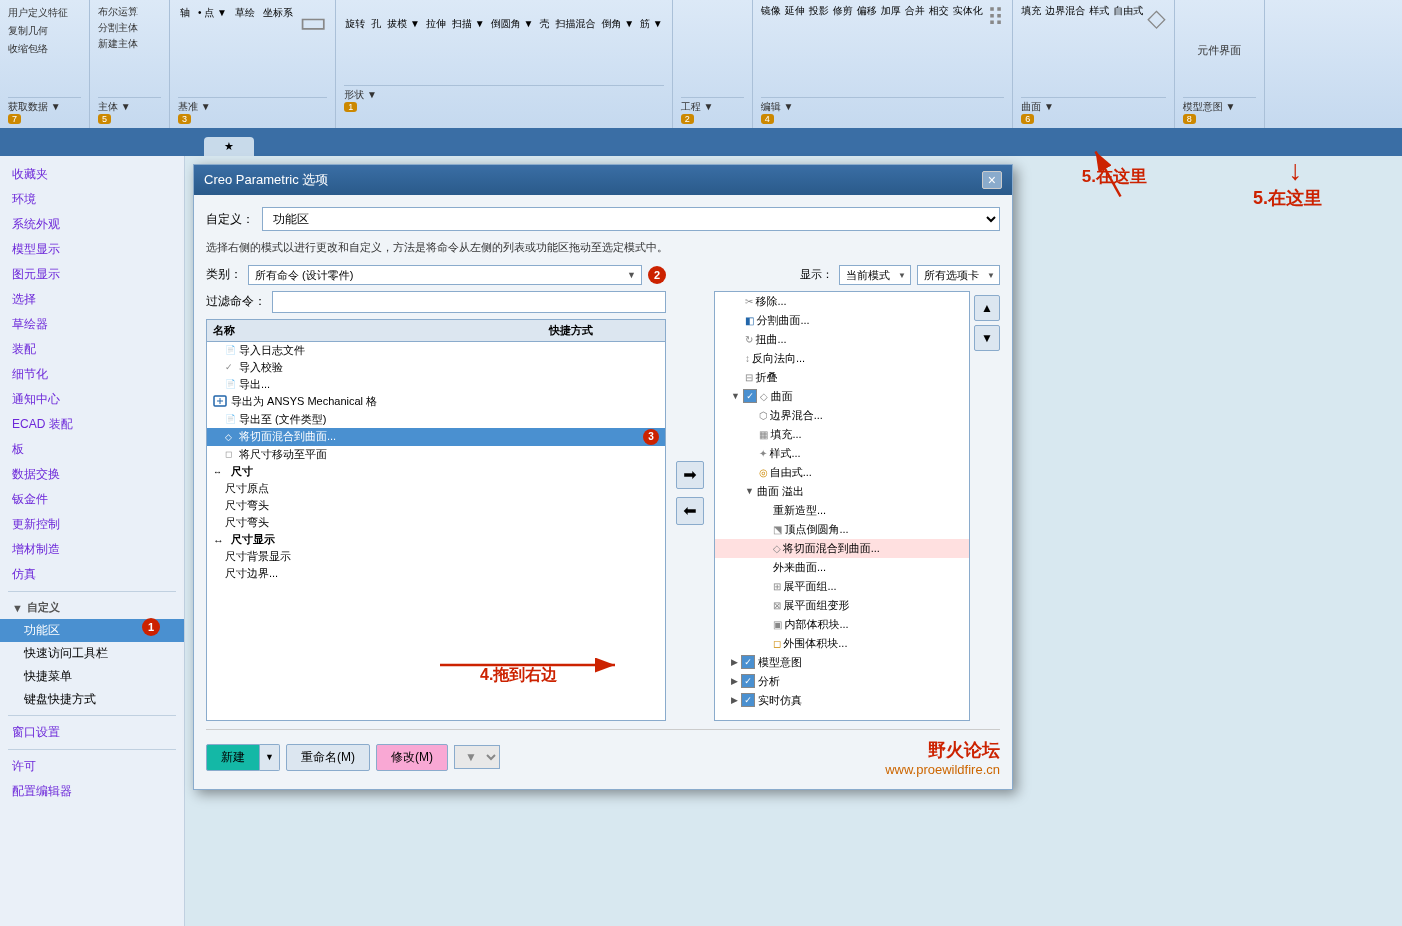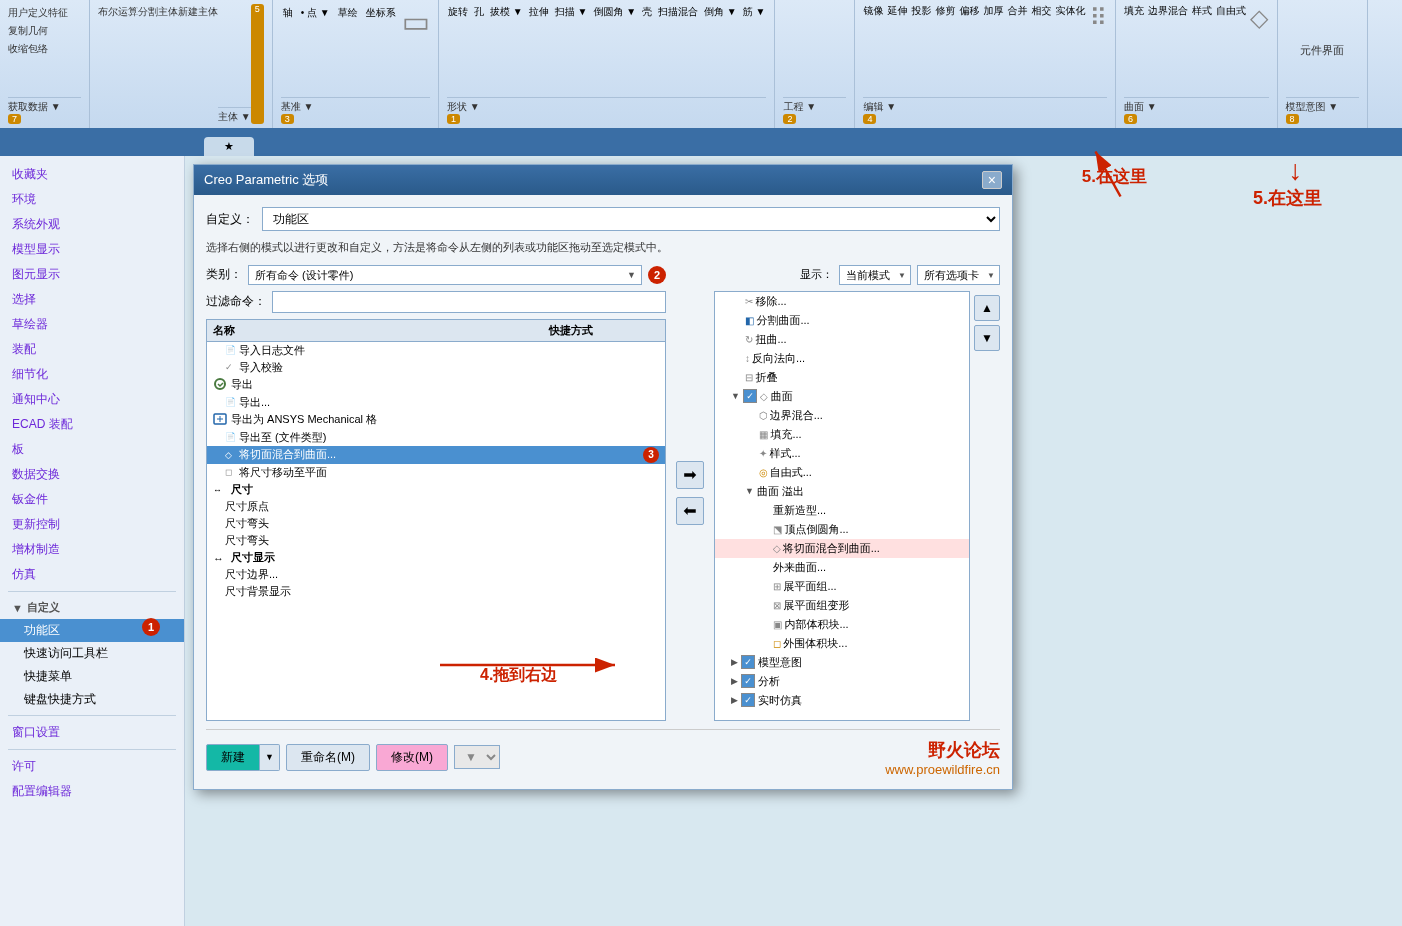--- a/index.html
+++ b/index.html
@@ -14,41 +14,41 @@
   <div style="height:130px; background:linear-gradient(to bottom,#dce9f7,#c5d9ef); border-bottom:2px solid #3a6ea5; display:flex; align-items:stretch;">
 
     <div style="display:flex; flex-direction:column; border-right:1px solid #aac0d8; padding:4px 8px; min-width:90px;">
       <div style="font-size:10px; color:#333; padding:2px 0; cursor:pointer;">用户定义特征</div>
       <div style="font-size:10px; color:#333; padding:2px 0; cursor:pointer;">复制几何</div>
       <div style="font-size:10px; color:#333; padding:2px 0; cursor:pointer;">收缩包络</div>
       <div style="margin-top:auto; font-size:10px; color:#333; border-top:1px solid #aac0d8; padding-top:2px;">获取数据 ▼</div>
       <div style="background:#cc8800; color:white; font-size:9px; padding:0 4px; border-radius:3px; width:fit-content;">7</div>
     </div>
 
-    <div style="display:flex; flex-direction:row; border-right:1px solid #aac0d8; padding:4px 8px; min-width:80px;">
+    <div style="display:flex; flex-direction:column; border-right:1px solid #aac0d8; padding:4px 8px; min-width:80px;">
       <div style="font-size:10px; color:#333; padding:1px 0;">布尔运算</div>
       <div style="font-size:10px; color:#333; padding:1px 0;">分割主体</div>
       <div style="font-size:10px; color:#333; padding:1px 0;">新建主体</div>
       <div style="margin-top:auto; font-size:10px; color:#333; border-top:1px solid #aac0d8; padding-top:2px;">主体 ▼</div>
       <div style="background:#cc8800; color:white; font-size:9px; padding:0 4px; border-radius:3px; width:fit-content;">5</div>
     </div>
 
     <div style="display:flex; flex-direction:column; border-right:1px solid #aac0d8; padding:4px 8px; min-width:80px;">
       <div style="display:flex; gap:4px; flex-wrap:wrap; flex:1;">
         <div style="font-size:10px; cursor:pointer; padding:2px;">轴</div>
         <div style="font-size:10px; cursor:pointer; padding:2px;">• 点 ▼</div>
         <div style="font-size:10px; cursor:pointer; padding:2px;">草绘</div>
         <div style="font-size:10px; cursor:pointer; padding:2px;">坐标系</div>
         <div style="font-size:30px; cursor:pointer; color:#888;">▭</div>
       </div>
       <div style="margin-top:auto; font-size:10px; color:#333; border-top:1px solid #aac0d8; padding-top:2px;">基准 ▼</div>
       <div style="background:#cc8800; color:white; font-size:9px; padding:0 4px; border-radius:3px; width:fit-content;">3</div>
     </div>
 
-    <div style="display:flex; flex-direction:column; border-right:1px solid #aac0d8; padding:4px 8px; min-width:110px;">
+    <div style="display:flex; flex-direction:column; border-right:1px solid #aac0d8; padding:16px 8px; min-width:110px;">
       <div style="display:flex; gap:4px; flex-wrap:wrap; flex:1;">
         <div style="font-size:10px; cursor:pointer; padding:1px;">旋转</div>
         <div style="font-size:10px; cursor:pointer; padding:1px;">孔</div>
         <div style="font-size:10px; cursor:pointer; padding:1px;">拔模 ▼</div>
         <div style="font-size:10px; cursor:pointer; padding:1px;">拉伸</div>
         <div style="font-size:10px; cursor:pointer; padding:1px;">扫描 ▼</div>
         <div style="font-size:10px; cursor:pointer; padding:1px;">倒圆角 ▼</div>
         <div style="font-size:10px; cursor:pointer; padding:1px;">壳</div>
         <div style="font-size:10px; cursor:pointer; padding:1px;">扫描混合</div>
         <div style="font-size:10px; cursor:pointer; padding:1px;">倒角 ▼</div>
@@ -192,29 +192,20 @@
                   </div>
 
                   <div style="padding:1px 6px 1px 18px; font-size:11px; cursor:pointer; display:flex; align-items:center;">
                     <span style="width:14px;font-size:9px;color:#888;">📄</span>
                     <span style="flex:1;">导入日志文件</span>
                   </div>
                   <div style="padding:1px 6px 1px 18px; font-size:11px; cursor:pointer; display:flex; align-items:center;">
                     <span style="width:14px;font-size:9px;color:#888;">✓</span>
                     <span style="flex:1;">导入校验</span>
                   </div>
-                  <div style="padding:1px 6px; font-size:11px; cursor:pointer; display:flex; align-items:center; font-weight:normal;">
-                    <span style="width:14px;margin-right:4px;">
-                      <svg width="14" height="14" viewBox="0 0 14 14">
-                          <circle cx="7" cy="7" r="5" fill="none" stroke="#4a7a40" stroke-width="2"></circle>
-                          <path d="M5 7l2 2 3-3" stroke="#4a7a40" stroke-width="1.5" fill="none"></path>
-                        </svg>
-                    </span>
-                    <span style="flex:1;">导出</span>
-                  </div>
                   <div style="padding:1px 6px 1px 18px; font-size:11px; cursor:pointer; display:flex; align-items:center;">
                     <span style="width:14px;font-size:9px;color:#888;">📄</span>
                     <span style="flex:1;">导出...</span>
                   </div>
                   <div style="padding:1px 6px; font-size:11px; cursor:pointer; display:flex; align-items:center;">
                     <span style="width:14px;margin-right:4px;">
                       <svg width="14" height="14" viewBox="0 0 14 14">
                           <rect x="1" y="2" width="12" height="10" fill="none" stroke="#2266aa" stroke-width="1.5" rx="1"></rect>
                           <path d="M4 7h6M7 4v6" stroke="#2266aa" stroke-width="1"></path>
                         </svg>
@@ -248,24 +239,24 @@
                     <span style="flex:1;">尺寸弯头</span>
                   </div>
                   <div style="padding:1px 6px 1px 18px; font-size:11px; cursor:pointer; display:flex; align-items:center;">
                     <span style="flex:1;">尺寸弯头</span>
                   </div>
                   <div style="padding:1px 6px; font-size:11px; cursor:pointer; display:flex; align-items:center; font-weight:bold;">
                     <span style="width:14px;margin-right:4px;">↔</span>
                     <span style="flex:1;">尺寸显示</span>
                   </div>
                   <div style="padding:1px 6px 1px 18px; font-size:11px; cursor:pointer; display:flex; align-items:center;">
+                    <span style="flex:1;">尺寸背景显示</span>
+                  </div>
+                  <div style="padding:1px 6px 1px 18px; font-size:11px; cursor:pointer; display:flex; align-items:center;">
                     <span style="flex:1;">尺寸边界...</span>
-                  </div>
-                  <div style="padding:1px 6px 1px 18px; font-size:11px; cursor:pointer; display:flex; align-items:center;">
-                    <span style="flex:1;">尺寸背景显示</span>
                   </div>
                 </div>
               </div>
 
               <div style="display:flex; flex-direction:column; justify-content:center; align-items:center; gap:8px; width:32px;">
                 <button style="width:28px; height:28px; background:#dce6f0; border:1px solid #8aabcc; cursor:pointer; display:flex; align-items:center; justify-content:center; font-size:16px; border-radius:2px;">➡</button>
                 <button style="width:28px; height:28px; background:#dce6f0; border:1px solid #8aabcc; cursor:pointer; display:flex; align-items:center; justify-content:center; font-size:16px; border-radius:2px;">⬅</button>
               </div>
 
               <div style="flex:1; display:flex; flex-direction:column; gap:6px;">

